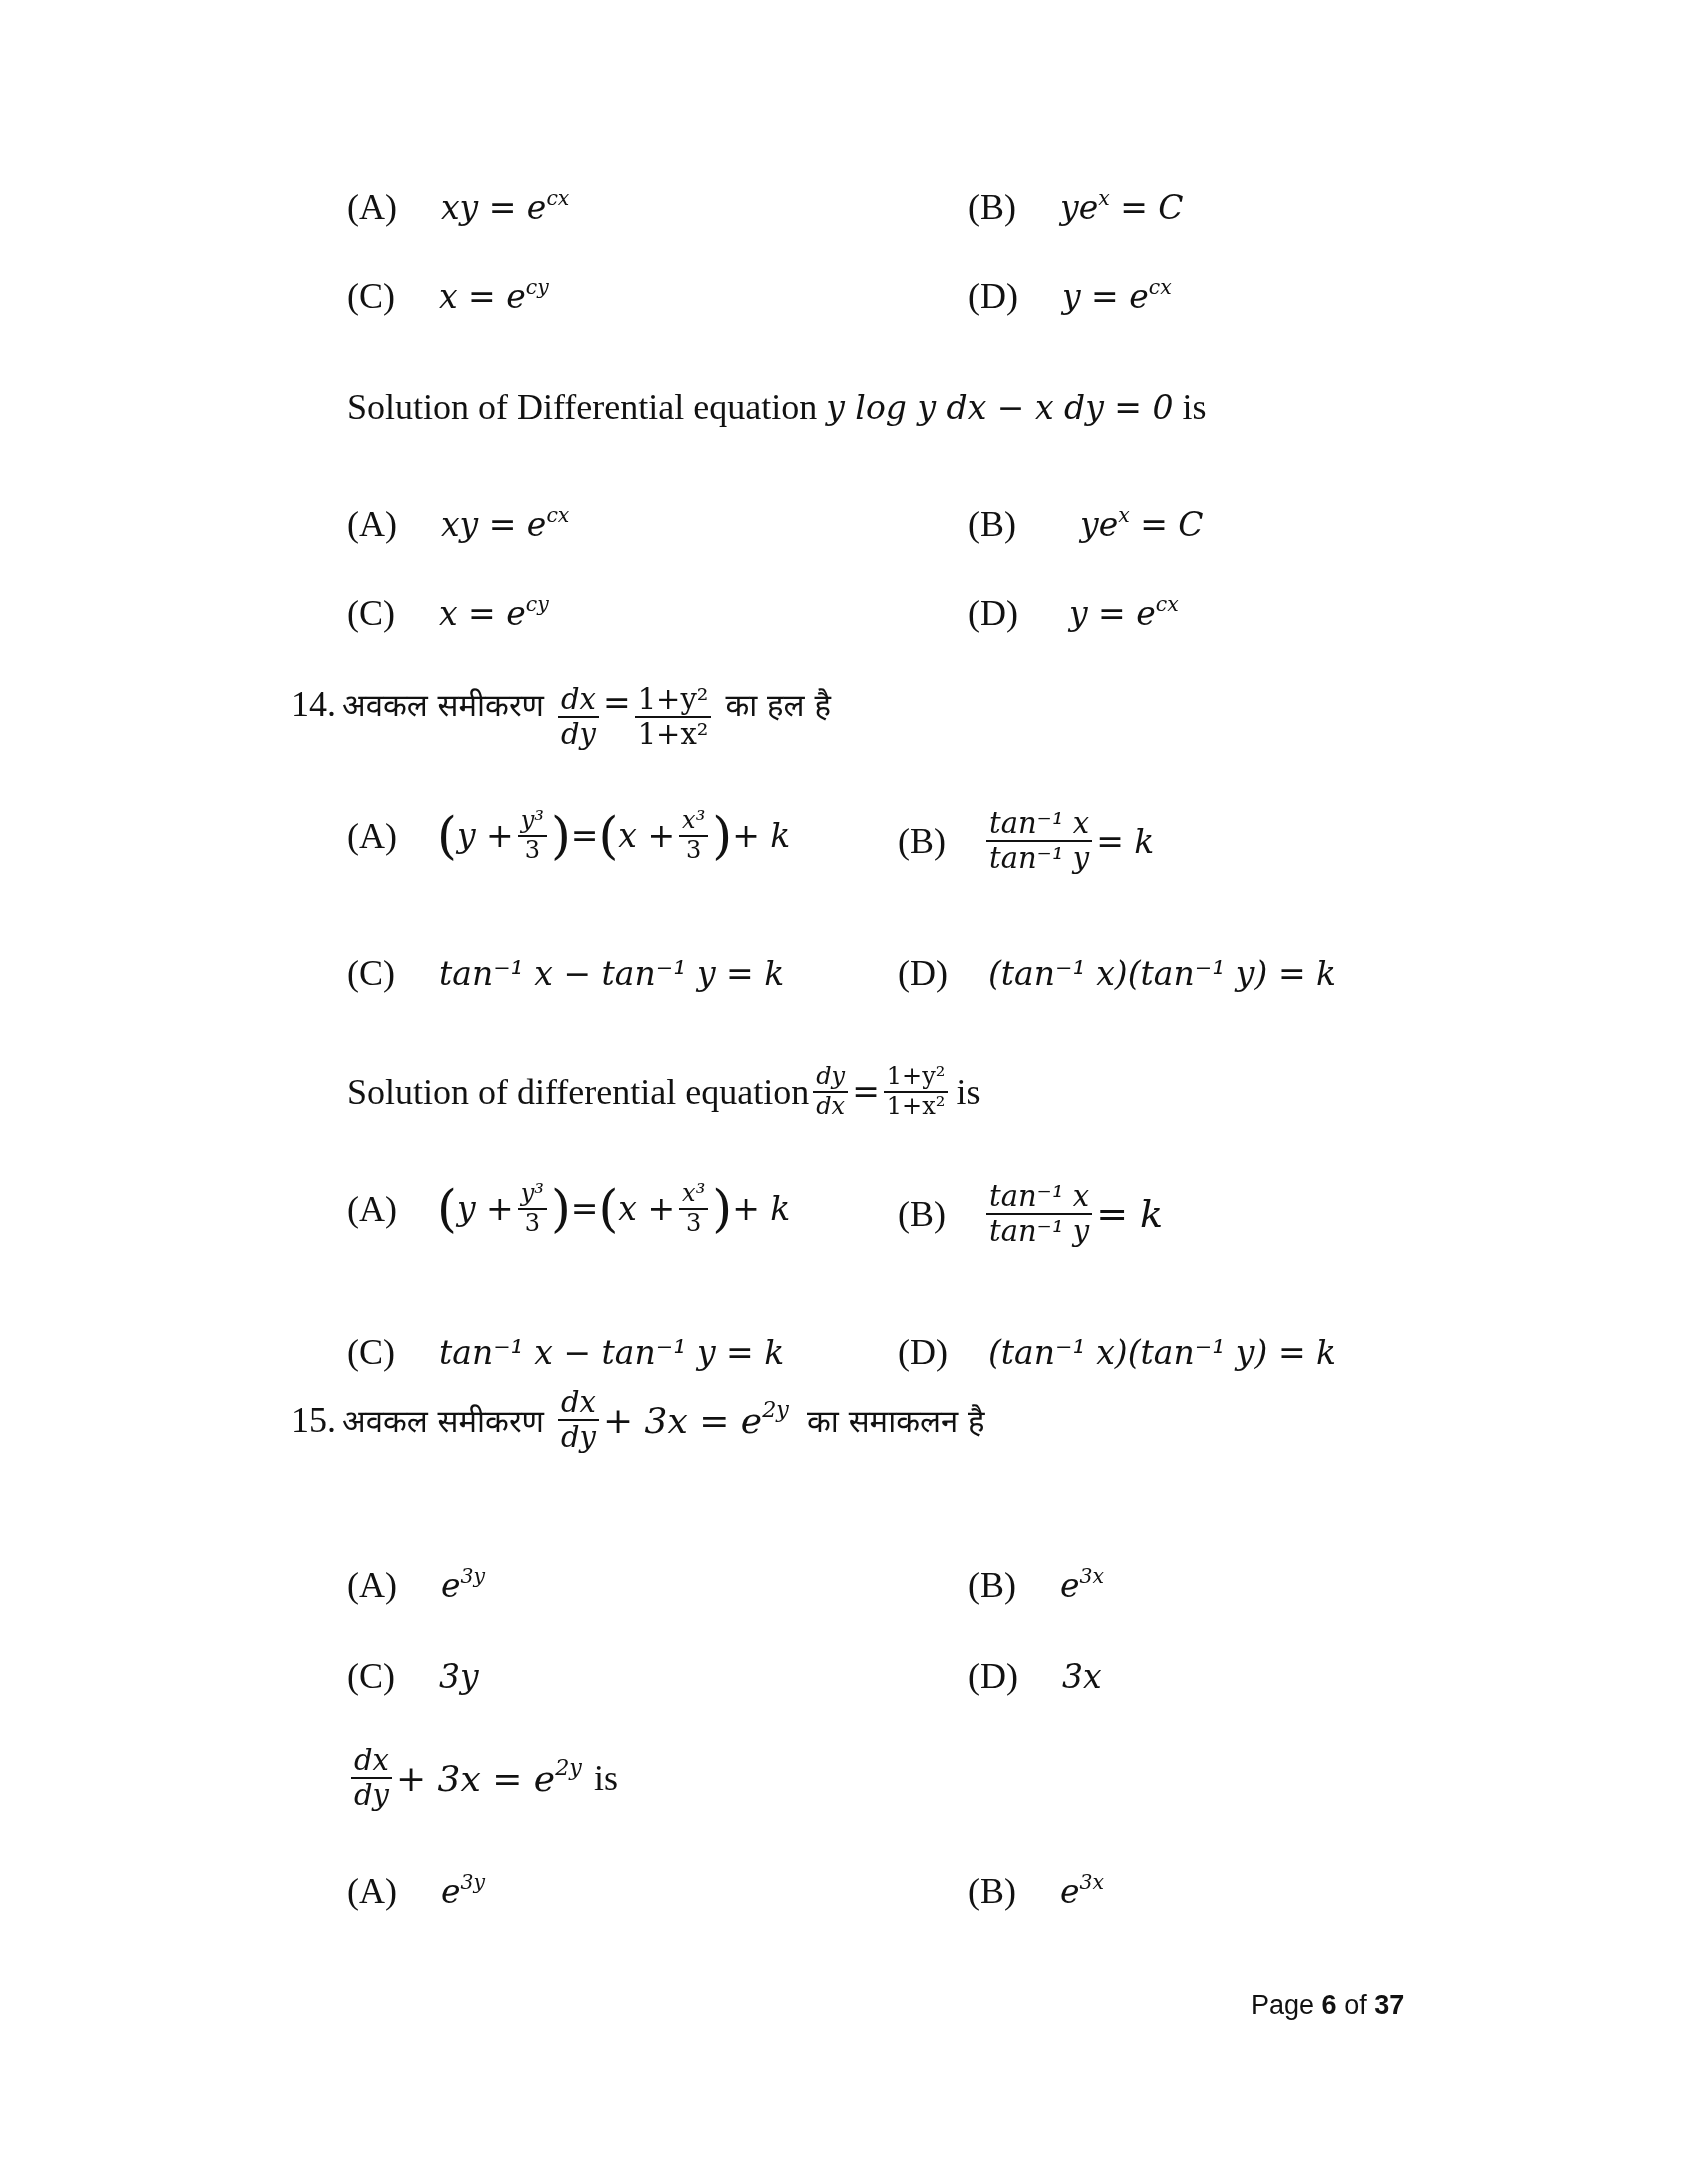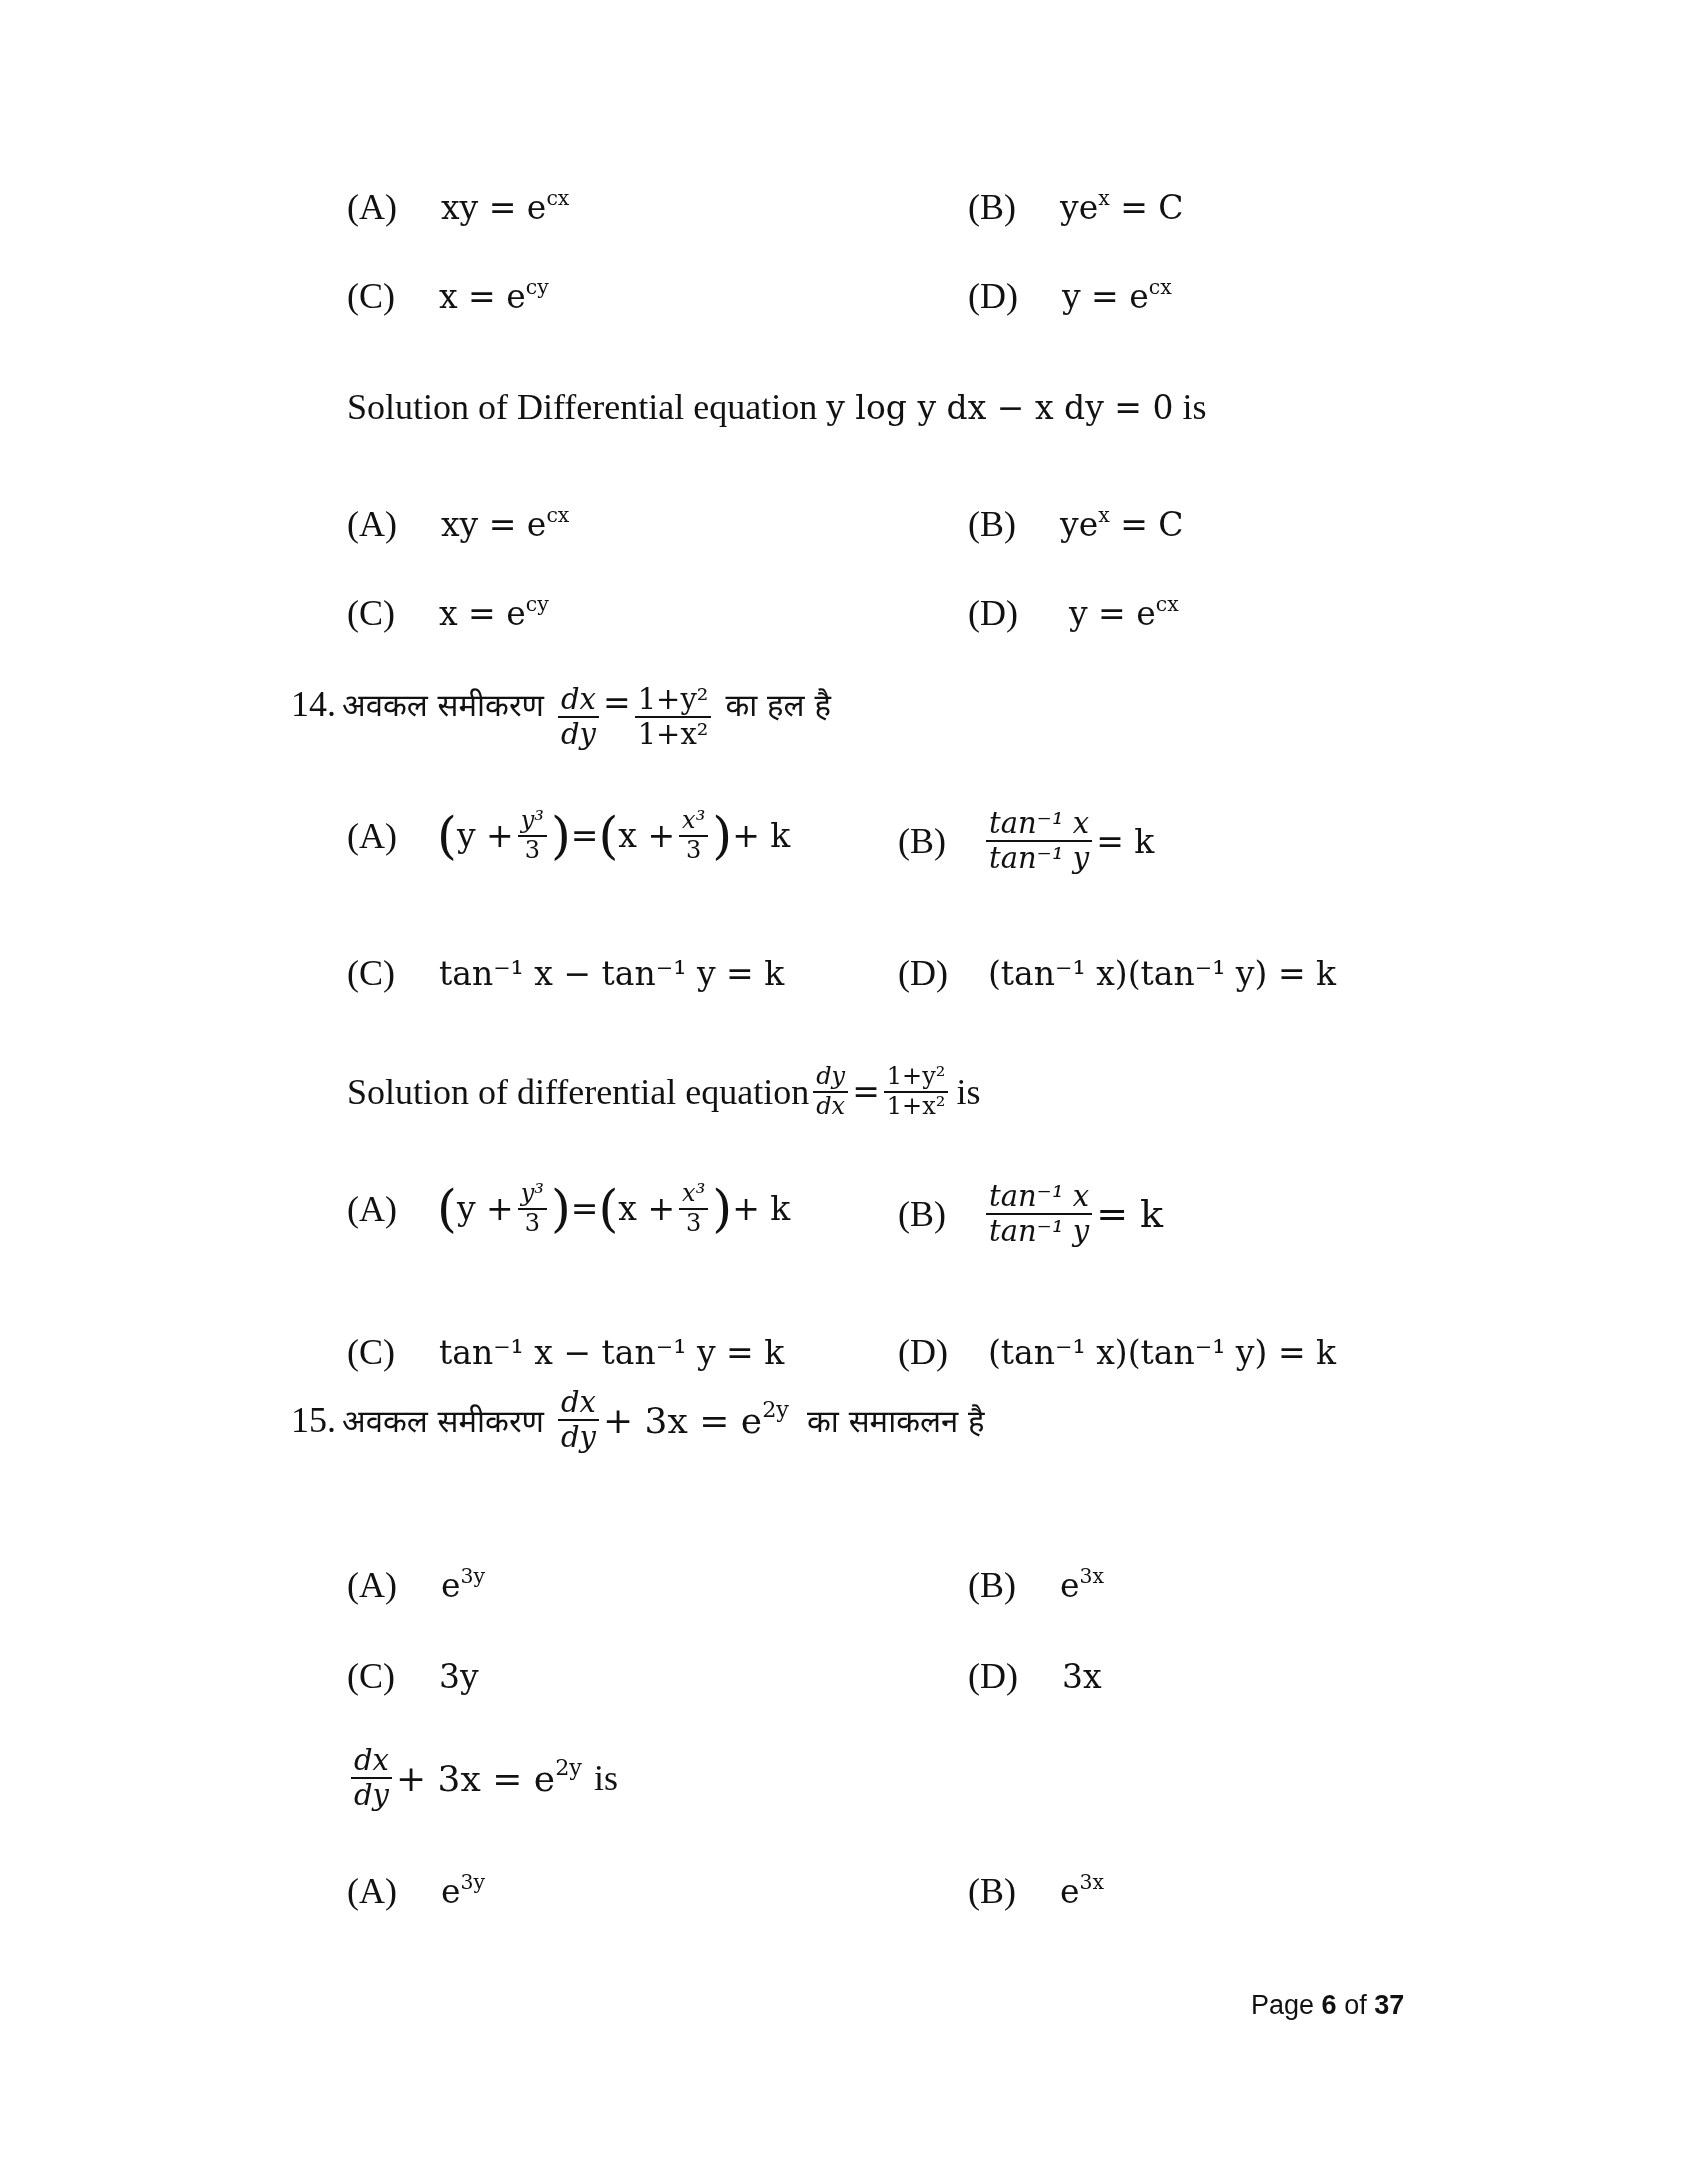--- a/index.html
+++ b/index.html
@@ -1,21 +1,21 @@
 <!DOCTYPE html>
 <html><head>
 <meta charset="utf-8">
 <style>
   html, body { margin:0; padding:0; background:#ffffff; }
   body { width:1683px; height:2178px; position:relative; overflow:hidden;
          font-family:"Liberation Serif", "DejaVu Serif", serif; color:#111; }
   .abs { position:absolute; white-space:nowrap; }
   .lbl { font-family:"Liberation Serif", serif; font-size:36px; }
   .txt { font-family:"Liberation Serif", serif; font-size:36px; }
-  .m { font-family:"DejaVu Serif", serif; font-size:33px; }
+  .m { font-family:"DejaVu Serif", serif; font-size:33px; font-style:italic; }
   .mu { font-family:"DejaVu Serif", serif; font-size:33px; font-style:normal; }
   .hi { font-family:"DejaVu Sans", sans-serif; font-size:31px; }
   sup { font-size:0.62em; vertical-align:0.7em; line-height:0; }
   .frac { display:inline-flex; flex-direction:column; align-items:center; vertical-align:middle; margin:0 4px; }
   .frac .n, .frac .d { font-family:"DejaVu Serif", serif; font-style:italic; font-size:24px; line-height:1.15; padding:0 3px; }
   .frac .n { border-bottom:2px solid #111; }
   .frac.big .n, .frac.big .d { font-size:29px; }
   .paren { font-family:"DejaVu Serif", serif; font-size:51px; font-weight:200; vertical-align:middle; line-height:1; }
   .footer { font-family:"Liberation Sans", sans-serif; font-size:27px; color:#111; }
   .footer b { font-weight:bold; }
@@ -45,21 +45,21 @@
 <div class="abs" style="left:347px;top:386px;">
   <span class="txt">Solution of Differential equation </span><span class="m">y log y dx − x dy = 0</span><span class="txt"> is</span>
 </div>
 <div>
   <div class="abs" style="left:347px;top:503px;">
     <span class="lbl">(A)</span>
     <span class="m" style="margin-left:40px"><span>xy = e</span><sup>cx</sup></span>
   </div>
   <div class="abs" style="left:968px;top:503px;">
     <span class="lbl">(B)</span>
-    <span class="m" style="margin-left:40px"><span>ye</span><sup>x</sup><span> = C</span></span>
+    <span class="m" style="margin-left:60px"><span>ye</span><sup>x</sup><span> = C</span></span>
   </div>
   <div class="abs" style="left:347px;top:592px;">
     <span class="lbl">(C)</span>
     <span class="m" style="margin-left:40px"><span>x = e</span><sup>cy</sup></span>
   </div>
   <div class="abs" style="left:968px;top:592px;">
     <span class="lbl">(D)</span>
     <span class="m" style="margin-left:47px"><span>y = e</span><sup>cx</sup></span>
   </div>
 </div>

